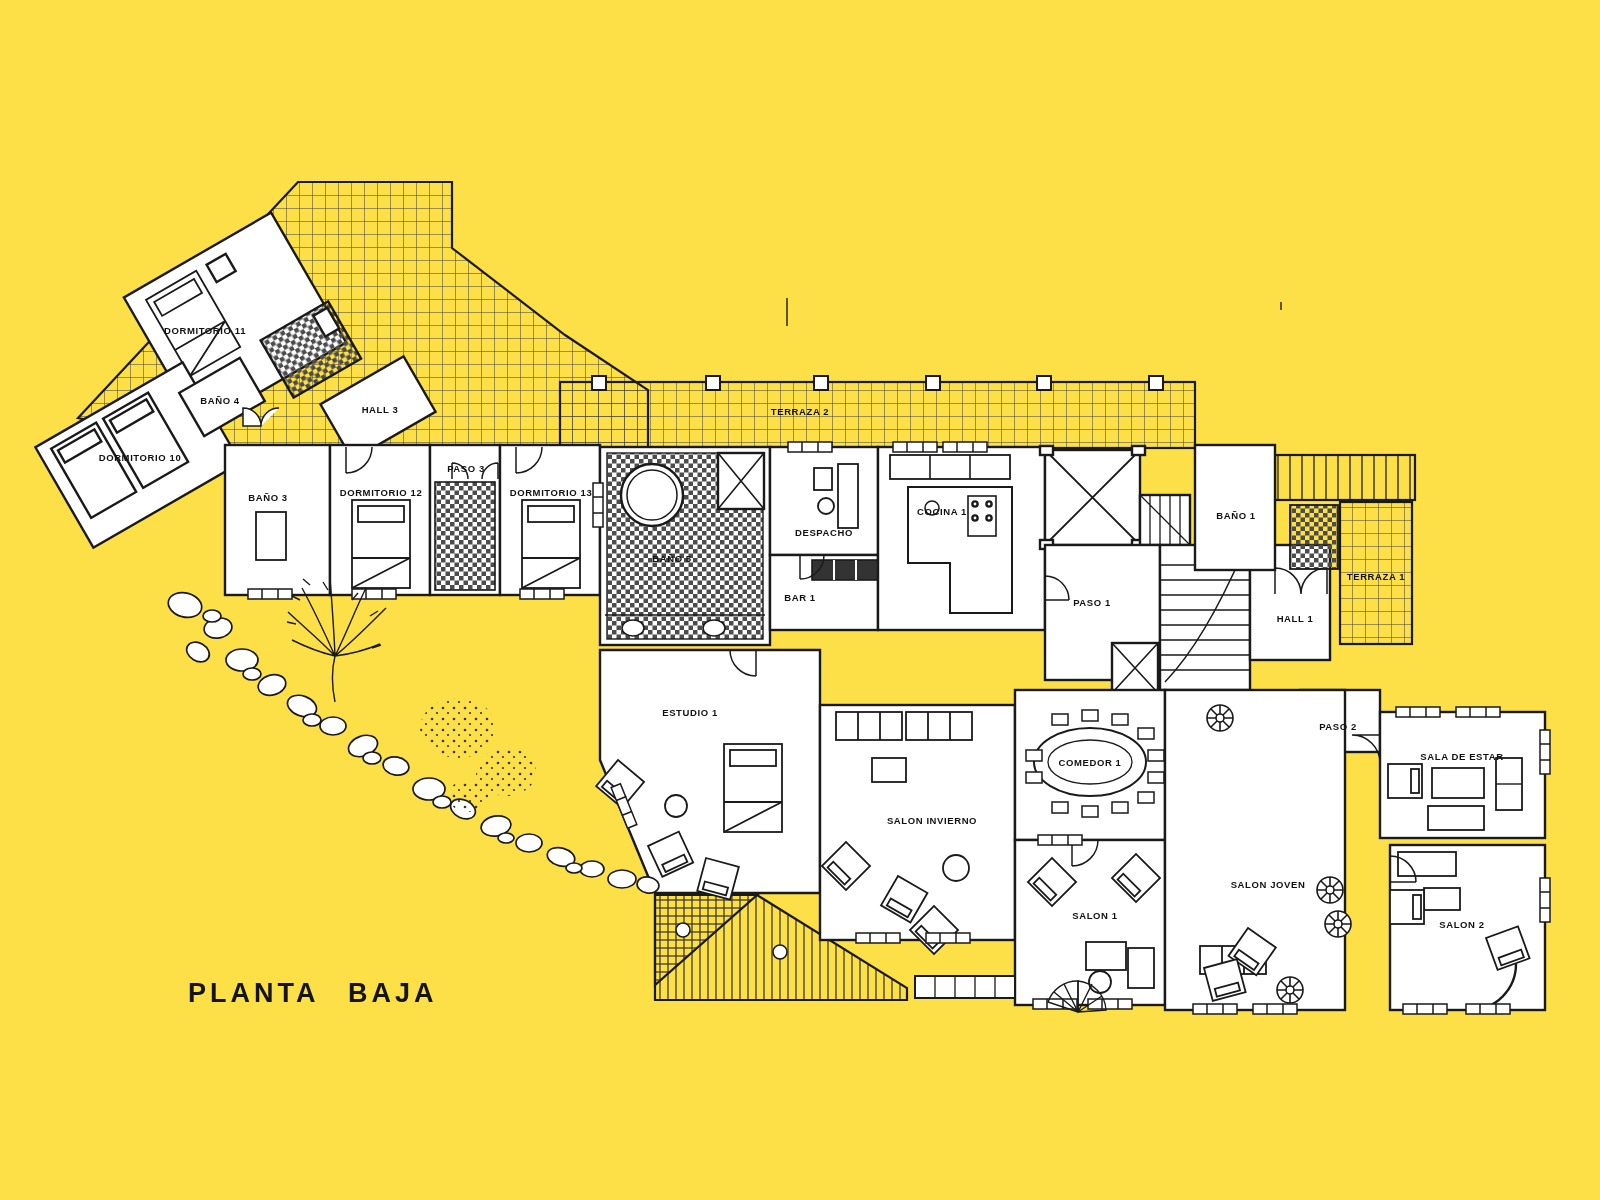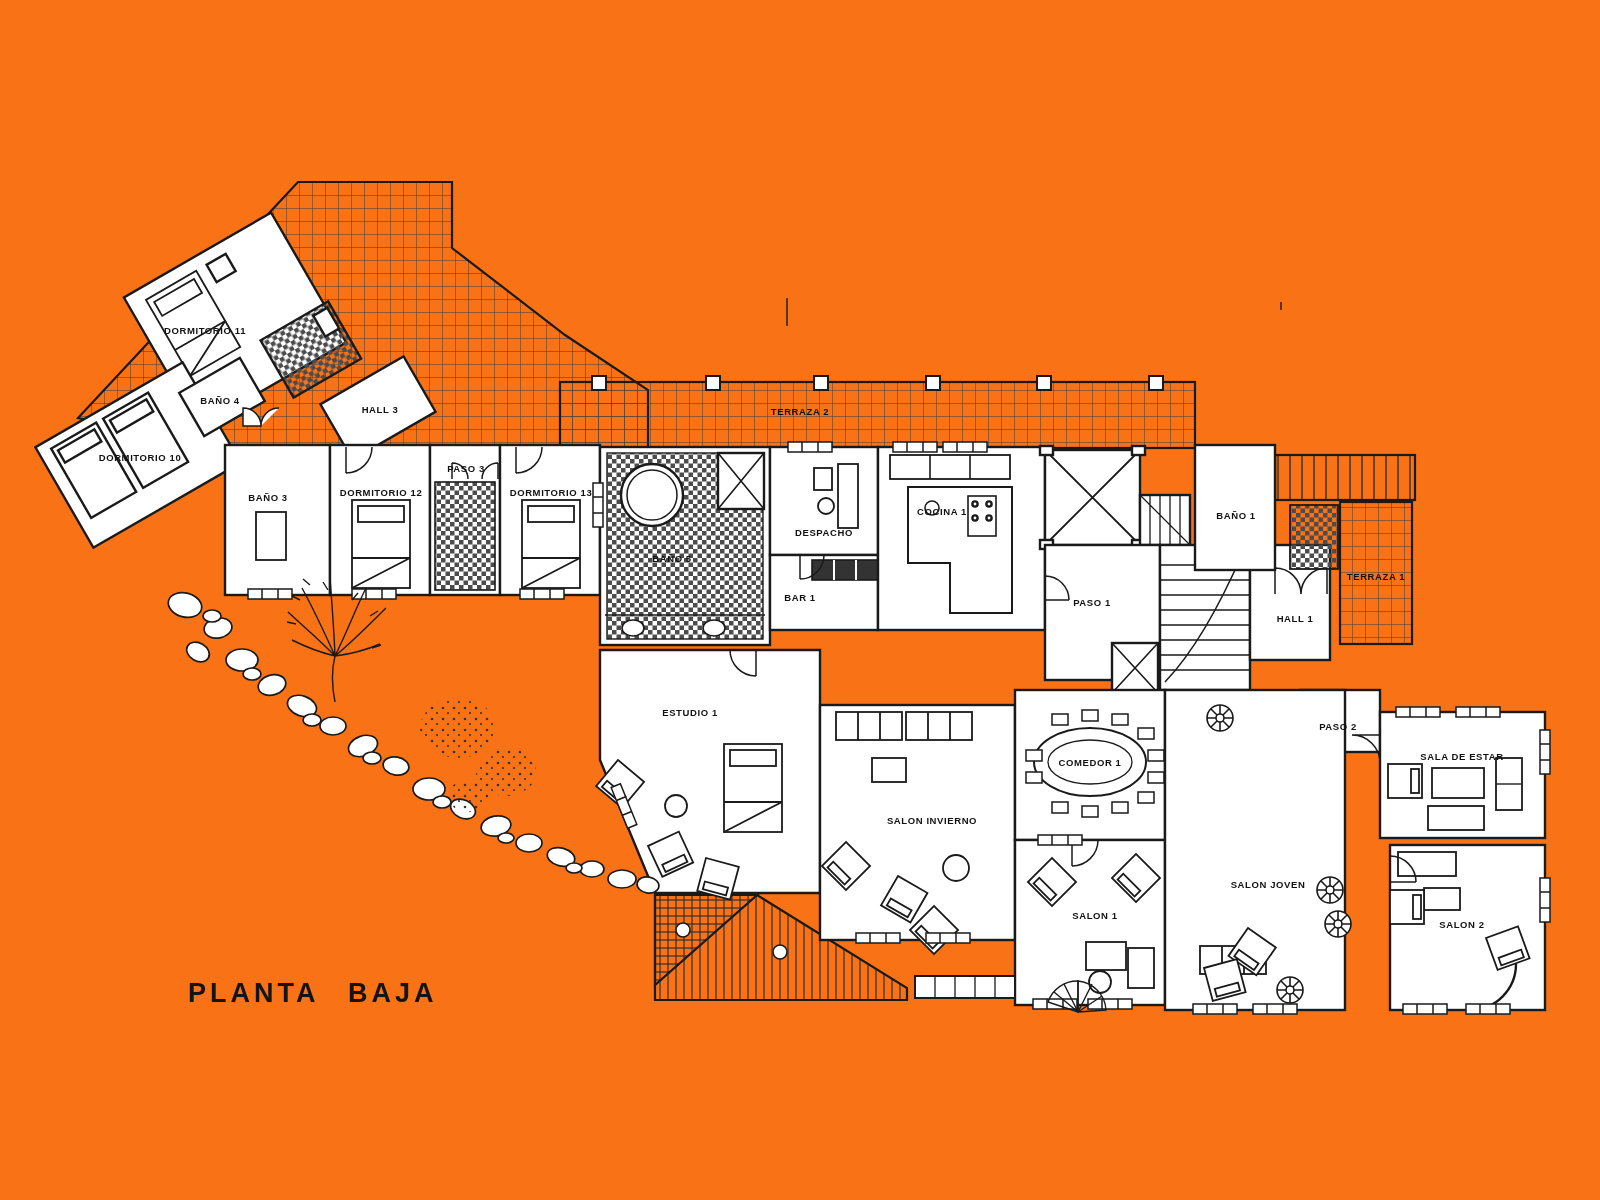--- a/index.html
+++ b/index.html
@@ -1,16 +1,16 @@
 <!DOCTYPE html>
 <html><head>
 <meta charset="utf-8">
 <style>
   html,body{margin:0;padding:0;background:#ffffff;}
-  .page{position:relative;width:1600px;height:1200px;background:#f97316;overflow:hidden;
+  .page{position:relative;width:1600px;height:1200px;background:#fde047;overflow:hidden;
         font-family:"Liberation Sans", sans-serif;}
   svg{position:absolute;left:0;top:0;}
   text{fill:#111;font-family:"Liberation Sans", sans-serif;font-weight:bold;}
   .rlabel{font-size:9.5px;letter-spacing:.6px;text-anchor:middle;}
   .title{font-size:27px;font-weight:600;letter-spacing:4px;word-spacing:18px;fill:#141414;}
 </style>
 </head>
 <body>
 
 <div class="page">

